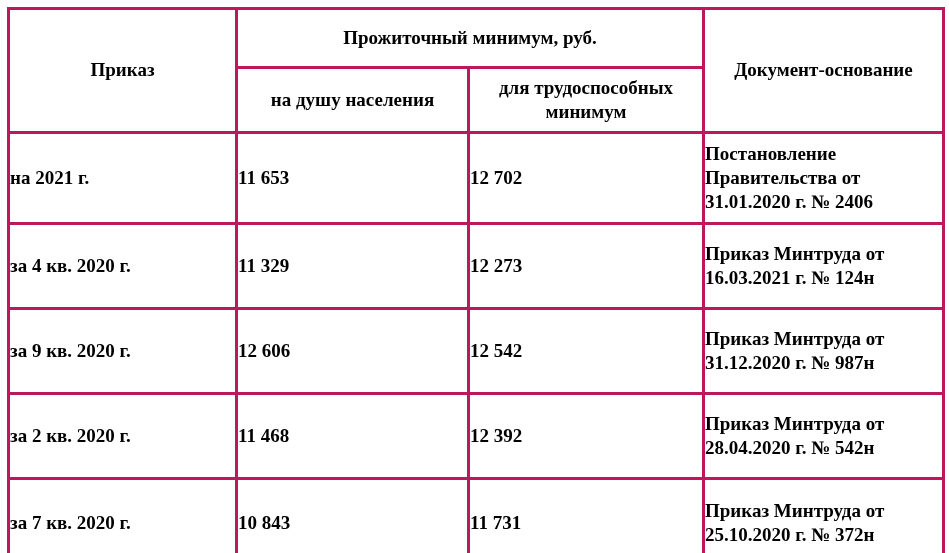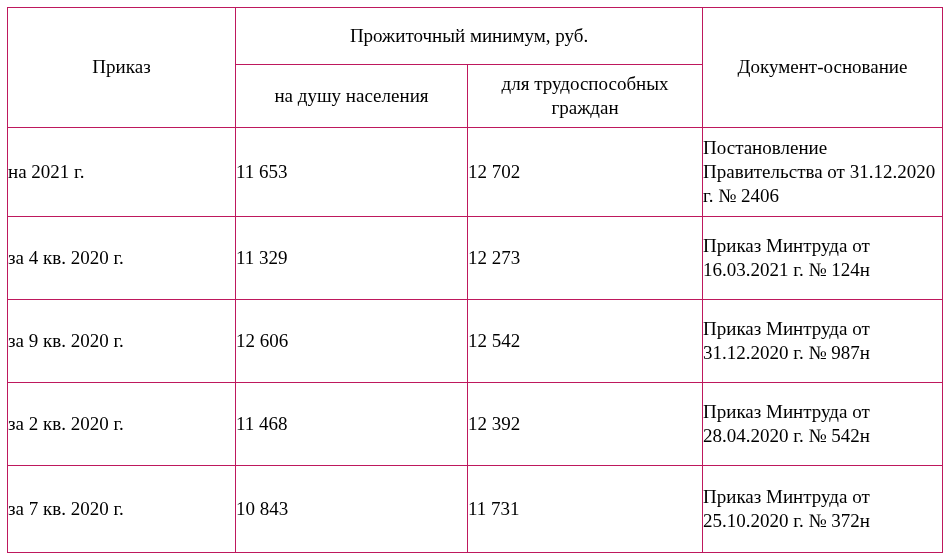--- a/index.html
+++ b/index.html
@@ -24,24 +24,24 @@
     border-collapse: collapse;
     table-layout: fixed;
     margin-left: 7px;
     margin-top: 7px;
     width: 935px;
     font-size: 19px;
     line-height: 1.28;
   }
   table.min-table td,
   table.min-table th {
-    border: 1px solid #be185d;
+    border: 3px solid #be185d;
     padding: 0;
     vertical-align: middle;
-    font-weight: normal;
+    font-weight: bold;
   }
   .c-period    { width: 228px; }
   .c-percapita { width: 232px; }
   .c-working   { width: 235px; }
   .c-doc       { width: 240px; }
 
   .hd {
     text-align: center;
     height: 56px;
   }
@@ -74,29 +74,29 @@
       <col class="c-doc">
     </colgroup>
     <thead>
       <tr>
         <th class="hd" rowspan="2">Приказ</th>
         <th class="hd" colspan="2">Прожиточный минимум, руб.</th>
         <th class="hd" rowspan="2">Документ-основание</th>
       </tr>
       <tr>
         <th class="hd-sub">на душу населения</th>
-        <th class="hd-sub">для трудоспособных граждан</th>
+        <th class="hd-sub">для трудоспособных минимум</th>
       </tr>
     </thead>
     <tbody>
       <tr class="row-tall">
         <td class="cell-pad-l">на 2021 г.</td>
         <td class="cell-center">11 653</td>
         <td class="cell-center">12 702</td>
-        <td class="cell-pad-l">Постановление Правительства от 31.12.2020 г. № 2406</td>
+        <td class="cell-pad-l">Постановление Правительства от 31.01.2020 г. № 2406</td>
       </tr>
       <tr class="row-mid">
         <td class="cell-pad-l">за 4 кв. 2020 г.</td>
         <td class="cell-center">11 329</td>
         <td class="cell-center">12 273</td>
         <td class="cell-pad-l">Приказ Минтруда от 16.03.2021 г. № 124н</td>
       </tr>
       <tr class="row-mid">
         <td class="cell-pad-l">за 9 кв. 2020 г.</td>
         <td class="cell-center">12 606</td>

